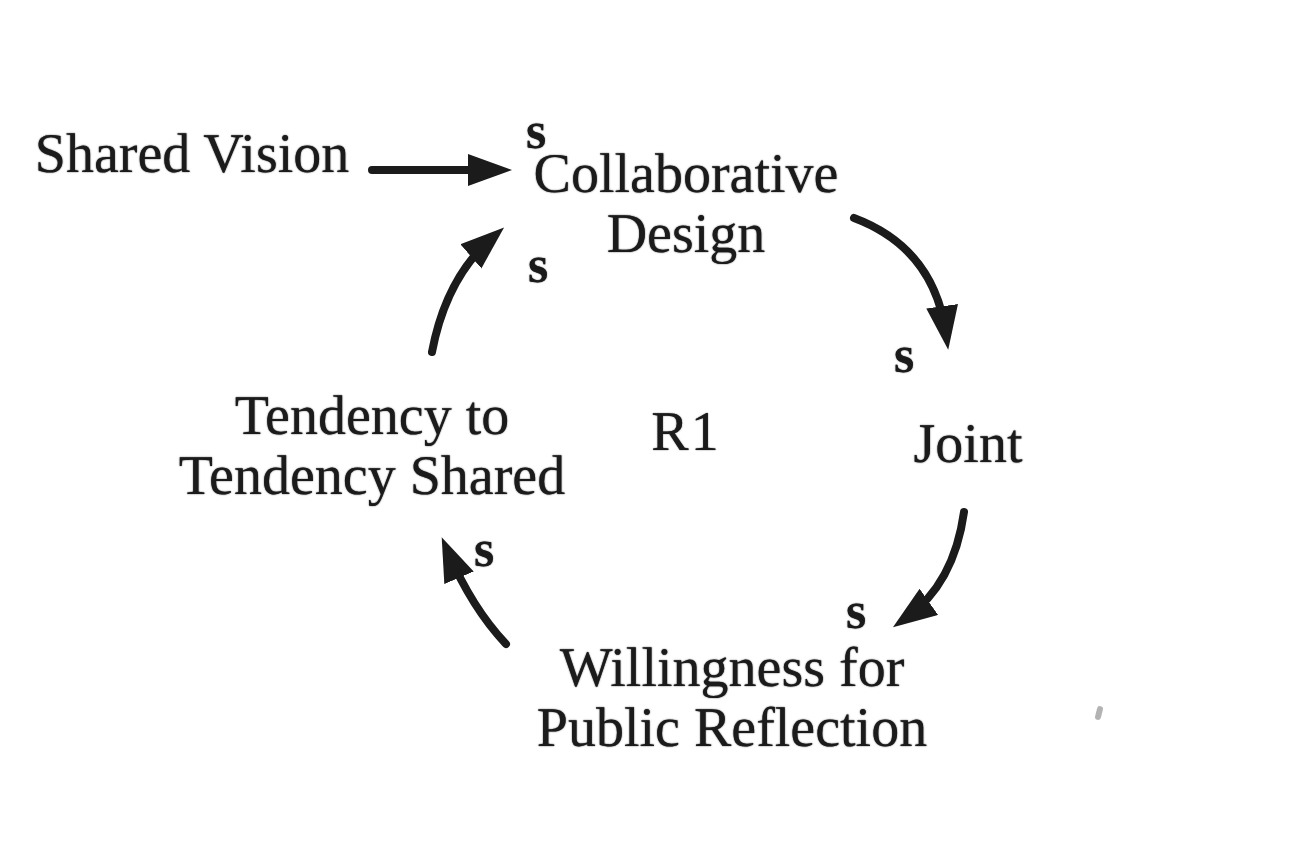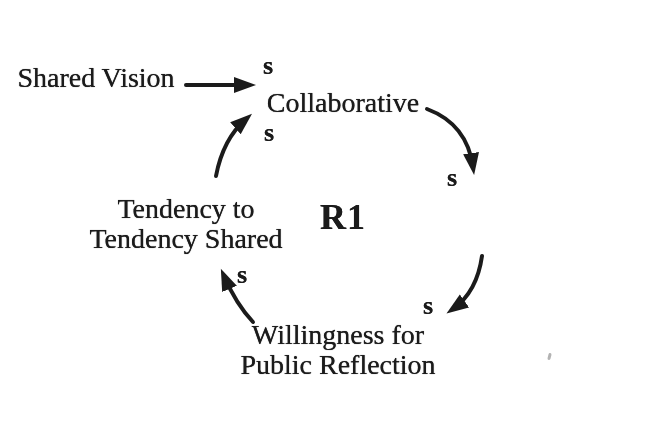--- a/index.html
+++ b/index.html
@@ -31,38 +31,38 @@
     position: absolute;
     transform: translate(-50%, -50%);
     font-size: 26px;
     font-weight: bold;
     line-height: 1;
     text-shadow: 0 0 0.6px #1b1b1b;
   }
   .loop-label {
     position: absolute;
     transform: translate(-50%, -50%);
-    font-size: 36px;
-    font-weight: bold;
+    font-size: 28px;
+    font-weight: normal;
     letter-spacing: 1px;
     text-shadow: 0 0 0.6px #1b1b1b;
   }
   .speck {
     position: absolute;
     width: 3px; height: 7px;
     background: #8a8a8a;
     border-radius: 2px;
     transform: rotate(14deg);
     opacity: 0.65;
   }
   
   .pos-shared-vision        { left: 96px;  top: 78px;  }
   .pos-collaborative-design { left: 343px; top: 103px; }
   .pos-joint-experimentation{ left: 484px; top: 223px; }
-  .pos-public-reflection    { left: 338px; top: 350px; }
+  .pos-public-reflection    { left: 366px; top: 350px; }
   .pos-shared-insight       { left: 186px; top: 224px; }
   .pos-loop                 { left: 343px; top: 217px; }
   .pos-s0 { left: 268px; top: 66px;  }
   .pos-s1 { left: 269px; top: 133px; }
   .pos-s2 { left: 452px; top: 178px; }
   .pos-s3 { left: 428px; top: 306px; }
   .pos-s4 { left: 242px; top: 275px; }
   .pos-speck { left: 548px; top: 353px; }
 </style>
 </head>
@@ -82,23 +82,25 @@
     <path d="M 482 256 Q 477 292 453 309" fill="none" stroke="#1b1b1b" stroke-width="4" stroke-linecap="round" marker-end="url(#ah)"></path>
     <path d="M 253 322 Q 236 304 224 276" fill="none" stroke="#1b1b1b" stroke-width="4" stroke-linecap="round" marker-end="url(#ah)"></path>
   </svg>
 
   <div class="node pos-shared-vision">
     <span>Shared Vision</span>
   </div>
 
   <div class="node pos-collaborative-design">
     <span>Collaborative</span>
+    <span>Design</span>
   </div>
 
   <div class="node pos-joint-experimentation">
+    <span>Joint</span>
   </div>
 
   <div class="node pos-public-reflection">
     <span>Willingness for</span>
     <span>Public Reflection</span>
   </div>
 
   <div class="node pos-shared-insight">
     <span>Tendency to</span>
     <span>Tendency Shared</span>

